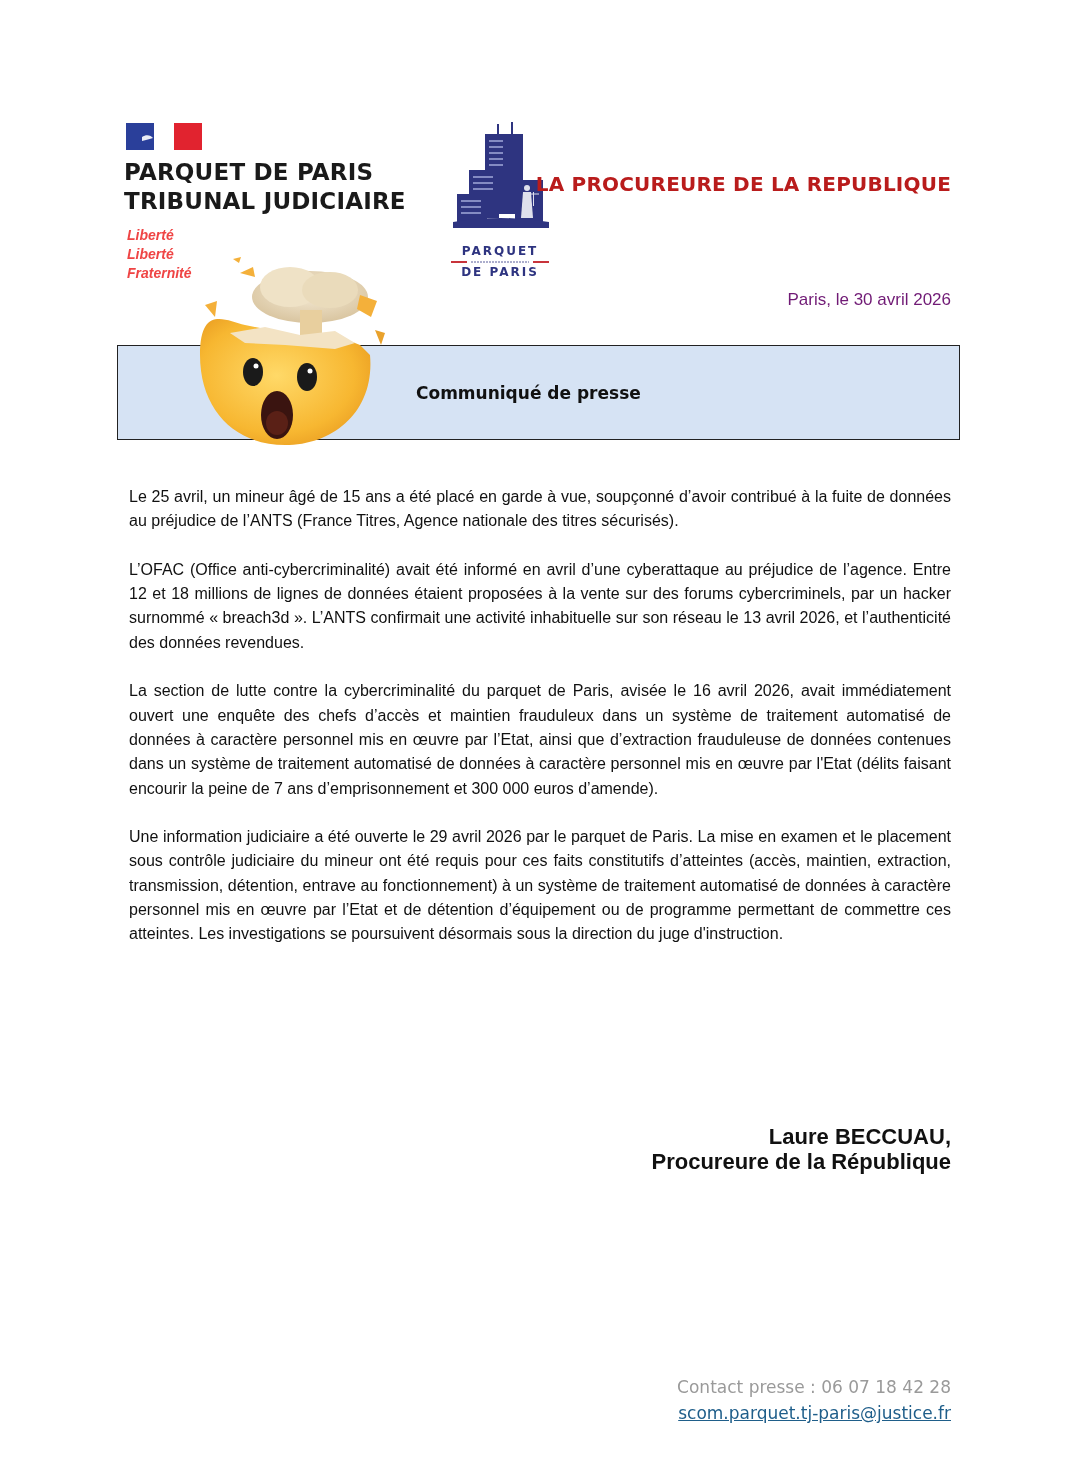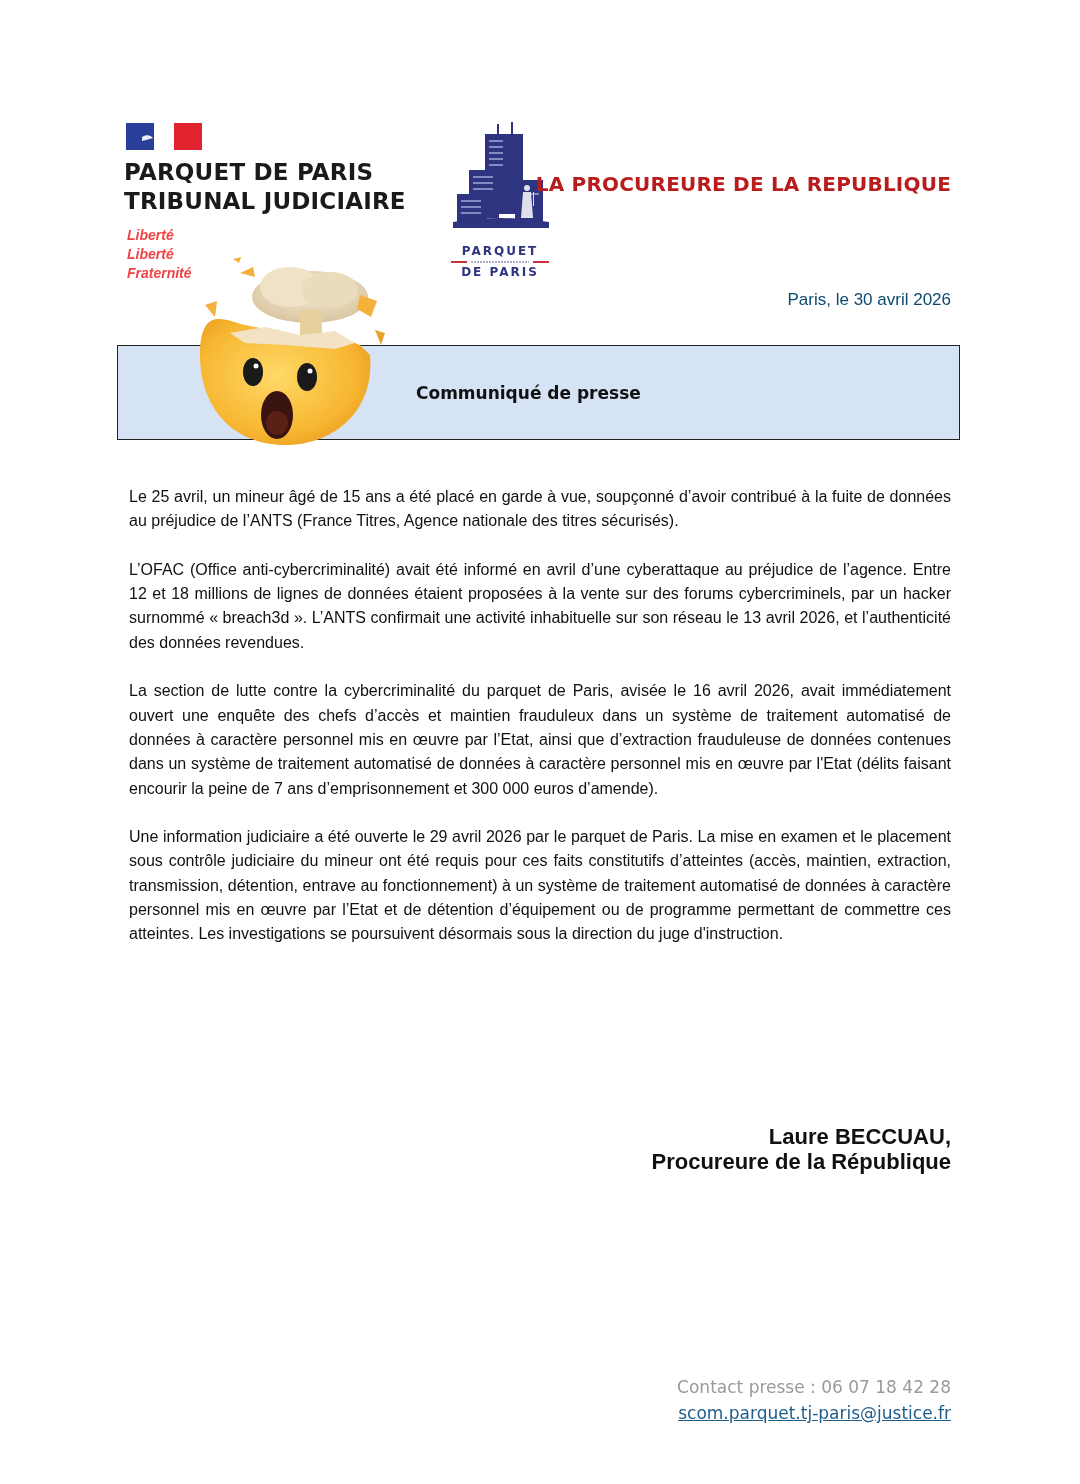--- a/index.html
+++ b/index.html
@@ -14,21 +14,21 @@
                 letter-spacing: 0.2px; }
   .motto { left: 127px; top: 226px; font-family: Liberation Sans, sans-serif;
            font-style: italic; font-weight: bold; font-size: 14px; line-height: 19px; color: #ef4444; }
 
   
   .parquet-logo { left: 445px; top: 122px; width: 110px; height: 160px; }
 
   
   .procureure { right: 129px; top: 172px; font-family: "DejaVu Sans", sans-serif;
                 font-weight: bold; font-size: 20px; color: #b91c1c; letter-spacing: 0.2px; }
-  .date { right: 129px; top: 290px; font-size: 17px; color: #0c4a6e; }
+  .date { right: 129px; top: 290px; font-size: 17px; color: #701a75; }
 
   
   .cp-box { left: 117px; top: 345px; width: 843px; height: 95px;
             background: #d6e3f4; border: 1.5px solid #222; box-sizing: border-box; }
   .cp-title { left: 416px; top: 383px; font-family: "DejaVu Sans", sans-serif;
               font-weight: bold; font-size: 17px; color: #111; }
 
   
   .emoji { left: 185px; top: 235px; width: 215px; height: 215px; }
 

